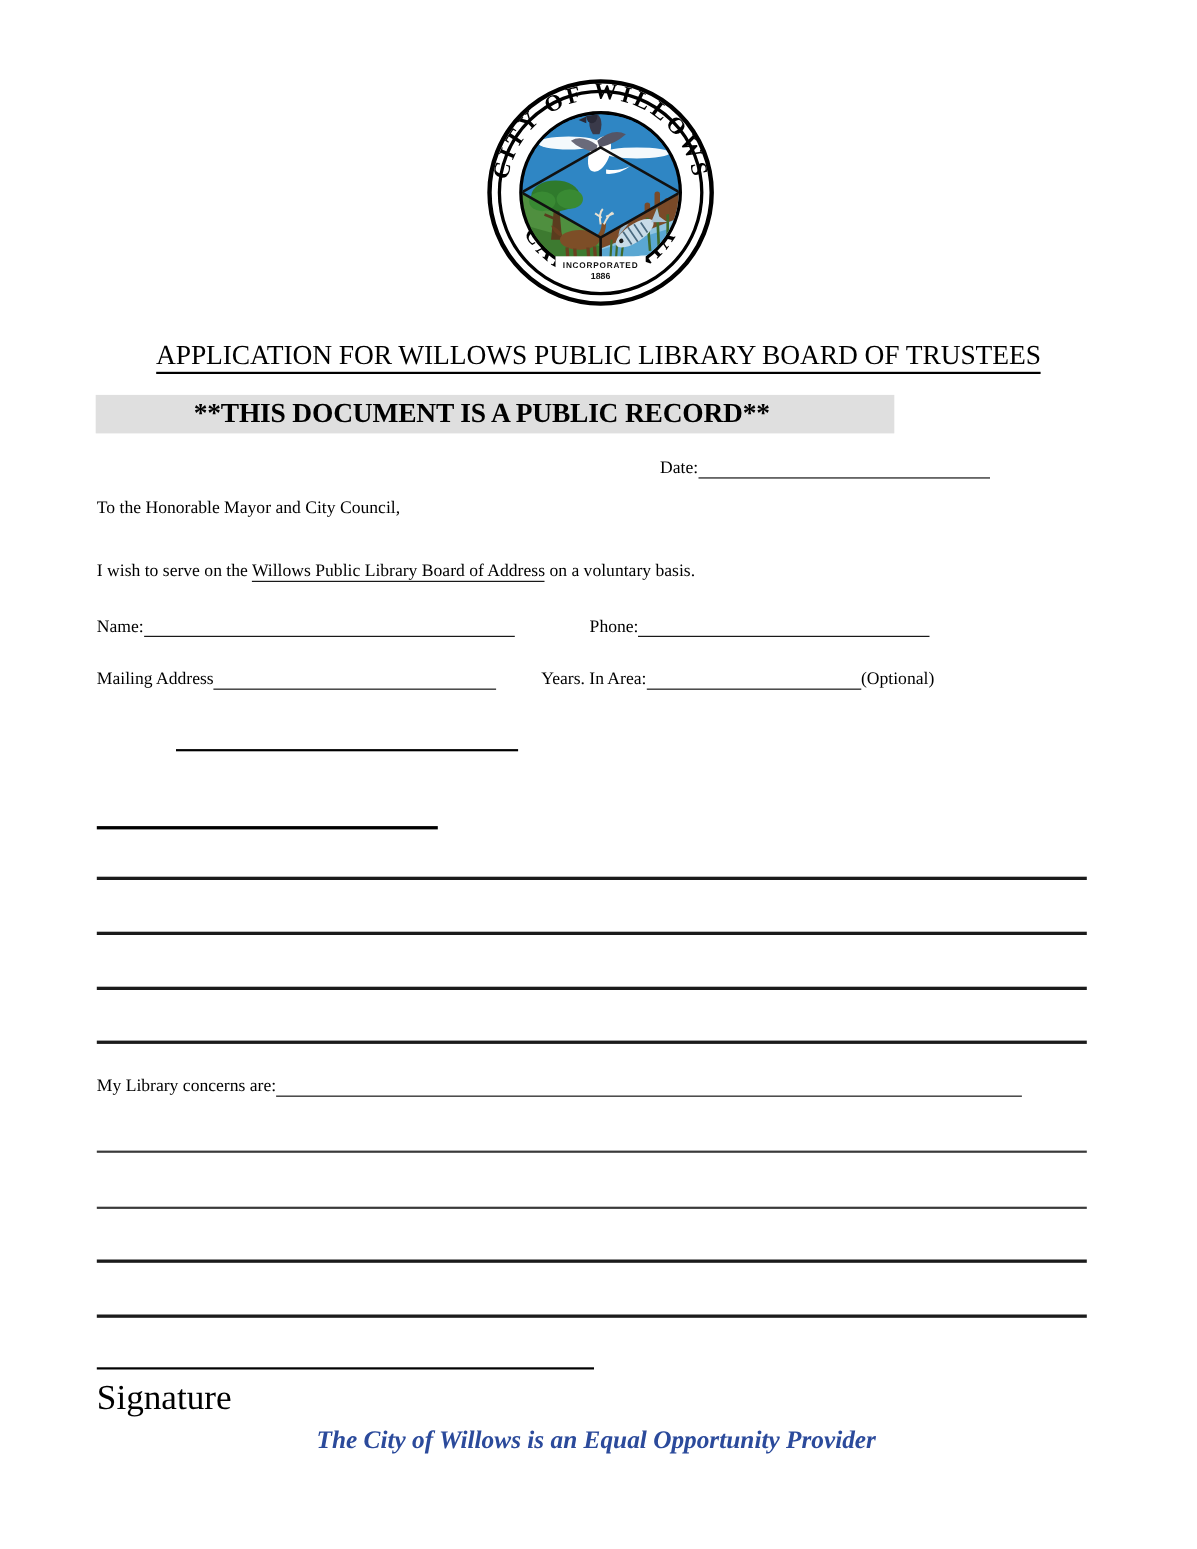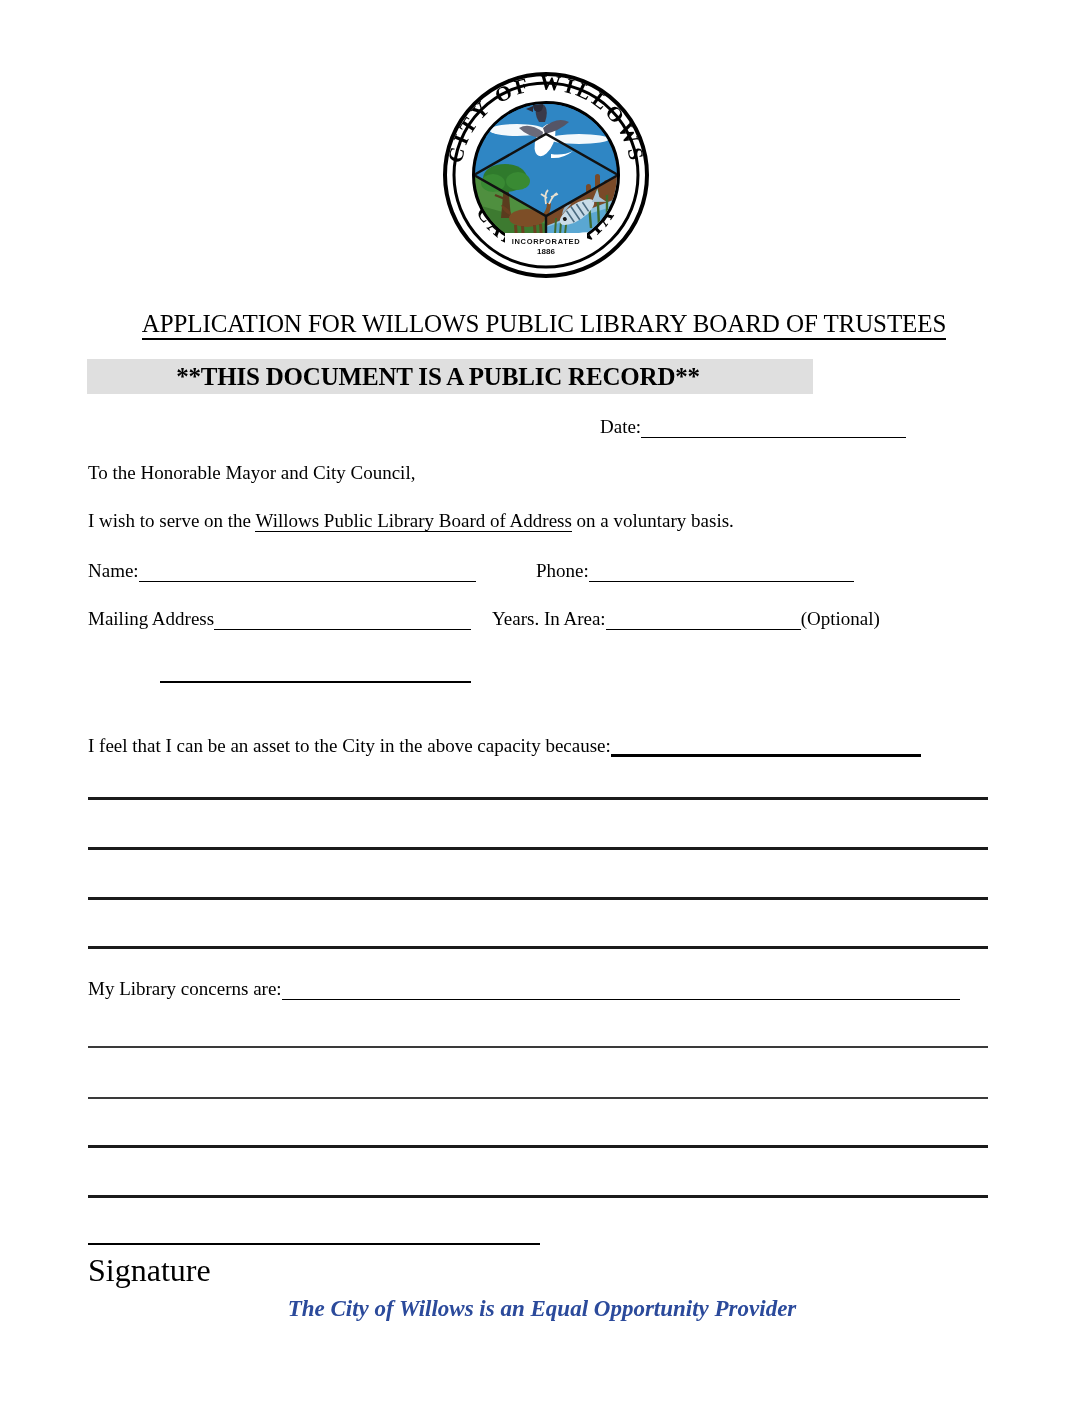--- a/index.html
+++ b/index.html
@@ -68,21 +68,21 @@
     font-size: 25px;
     font-weight: bold;
     letter-spacing: -0.2px;
     color: #000;
     transform: translateX(-12px);
   }
 
   
   .body-text {
     position: absolute;
-    font-size: 19px;
+    font-size: 16px;
     line-height: 1.1;
     white-space: nowrap;
   }
 
   .u-line {
     position: absolute;
     background: #000;
   }
 
   .blank-underline {
@@ -234,21 +234,21 @@
   </div>
 
   <div class="record-banner">
     <div class="record-banner-text">**THIS DOCUMENT IS A PUBLIC RECORD**</div>
   </div>
 
   <div class="body-text" style="left:600px; top:417px;">
     <span>Date:</span><span class="blank-underline" style="width:265px;"></span>
   </div>
 
-  <div class="body-text" style="left:88px; top:463px;">To the Honorable Mayor and City Council,</div>
+  <div class="body-text" style="left:88px; top:453px;">To the Honorable Mayor and City Council,</div>
 
   <div class="body-text" style="left:88px; top:511px;">
     <span>I wish to serve on the </span><span class="inline-underline">Willows Public Library Board of Address</span><span> on a voluntary basis.</span>
   </div>
 
   <div class="body-text" style="left:88px; top:561px;">
     <span>Name:</span><span class="blank-underline" style="width:337px;"></span>
   </div>
   <div class="body-text" style="left:536px; top:561px;">
     <span>Phone:</span><span class="blank-underline" style="width:265px;"></span>
@@ -257,21 +257,21 @@
   <div class="body-text" style="left:88px; top:609px;">
     <span>Mailing Address</span><span class="blank-underline thin" style="width:257px;"></span>
   </div>
   <div class="body-text" style="left:492px; top:609px;">
     <span>Years. In Area:</span><span class="blank-underline thin" style="width:195px;"></span><span>(Optional)</span>
   </div>
 
   <div class="u-line" style="left:160px; top:681px; width:311px; height:1.6px;"></div>
 
   <div class="body-text" style="left:88px; top:734px;">
-    <span>I feel that I can be an asset to the City in the above capacity because:</span><span class="blank-underline thick" style="width:310px;"></span>
+    <span class="blank-underline thick" style="width:310px;"></span>
   </div>
 
   <div class="rule" style="top:797px;"></div>
   <div class="rule" style="top:847px;"></div>
   <div class="rule" style="top:897px;"></div>
   <div class="rule" style="top:946px;"></div>
 
   <div class="body-text" style="left:88px; top:979px;">
     <span>My Library concerns are:</span><span class="blank-underline thin" style="width:678px;"></span>
   </div>

